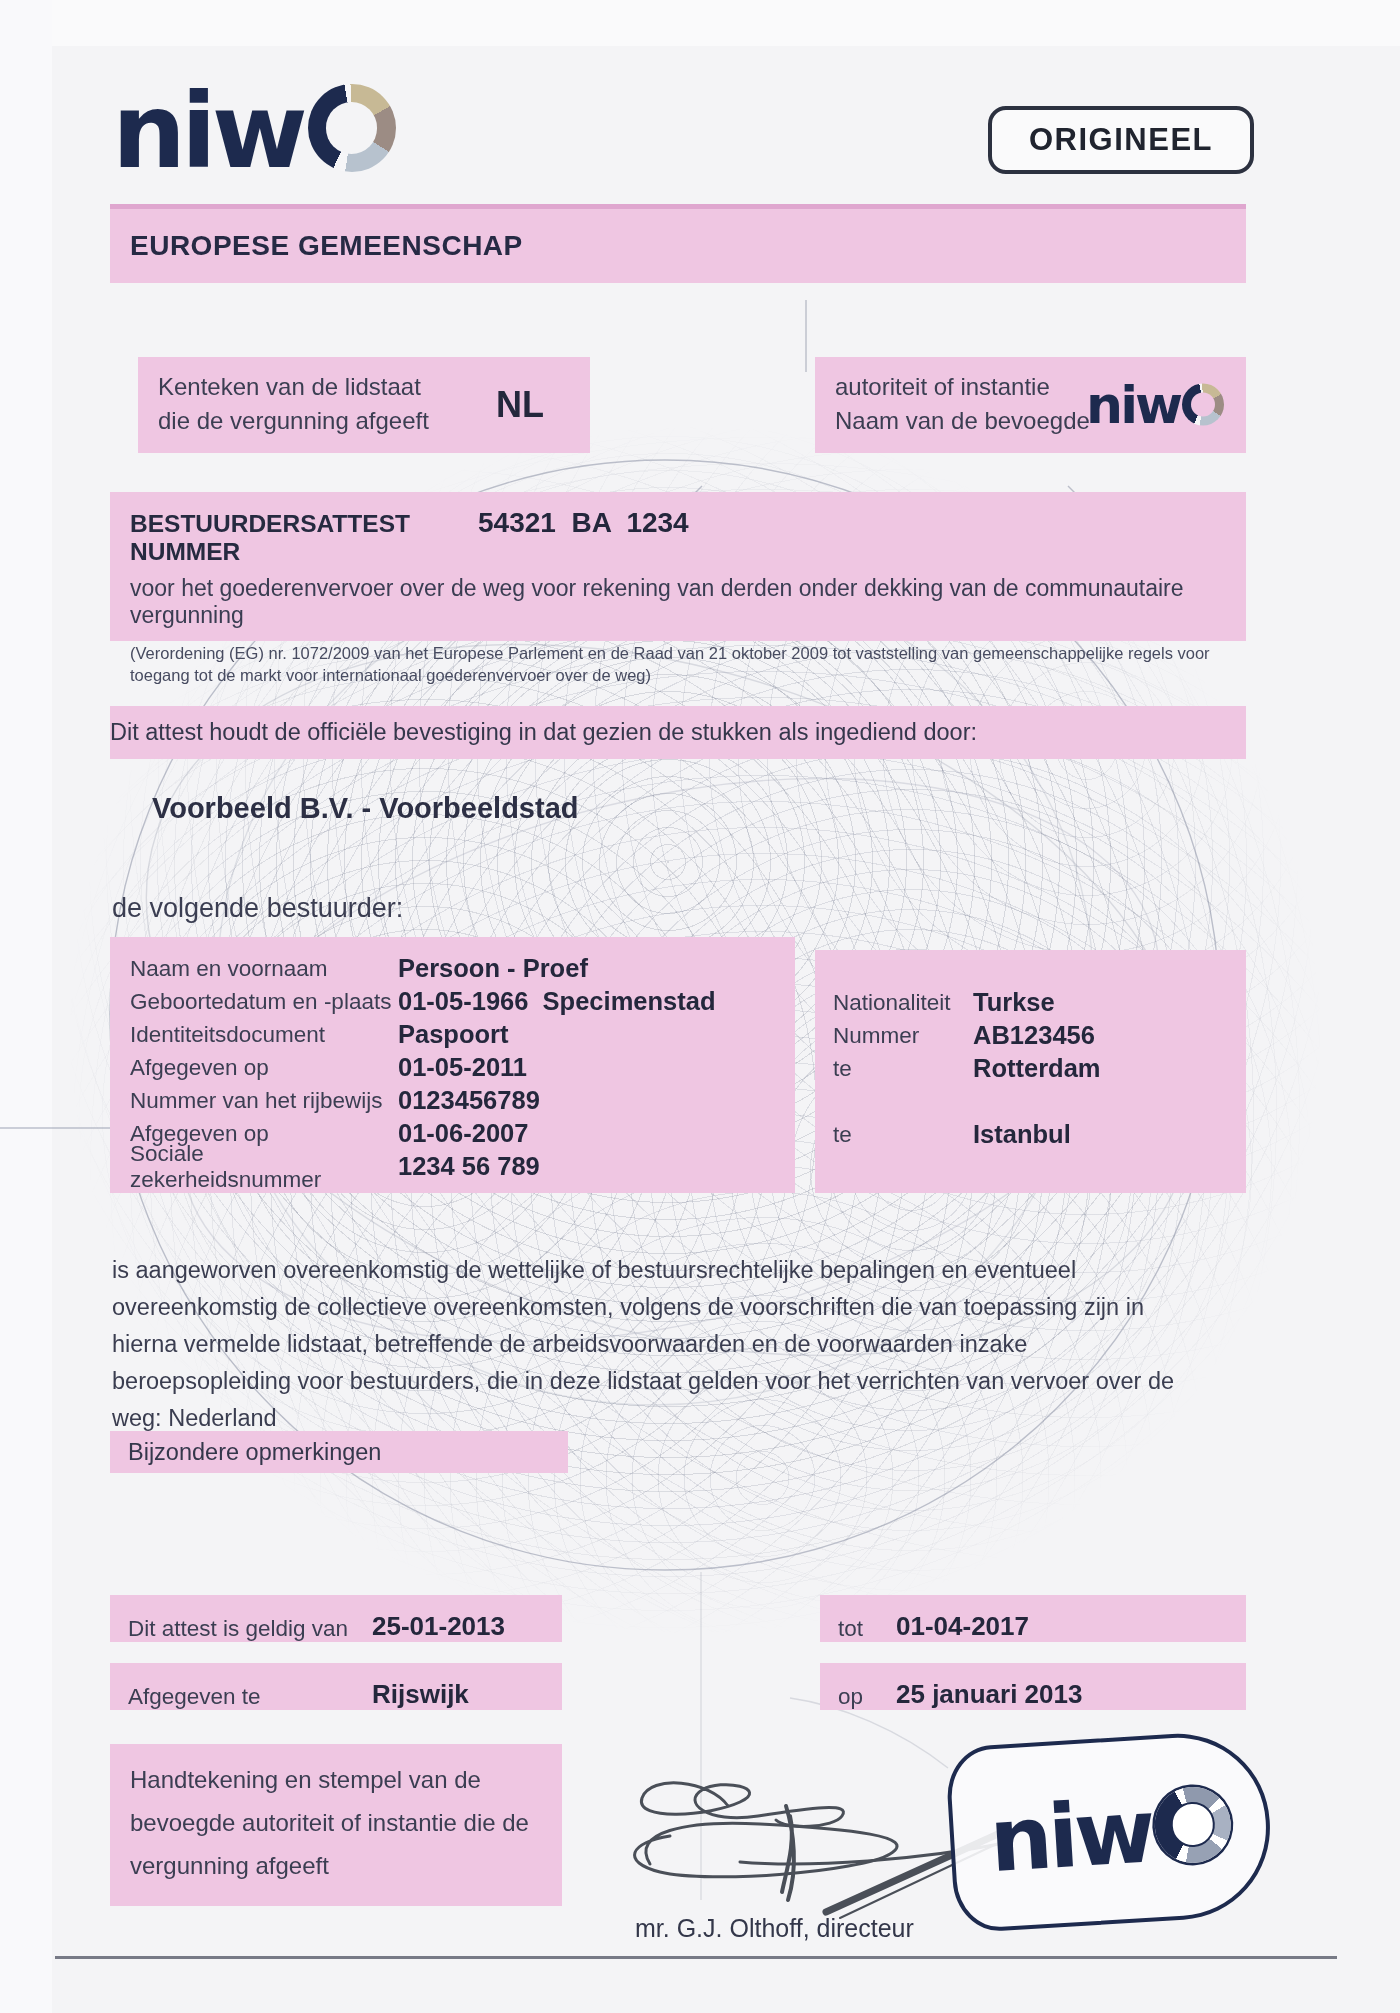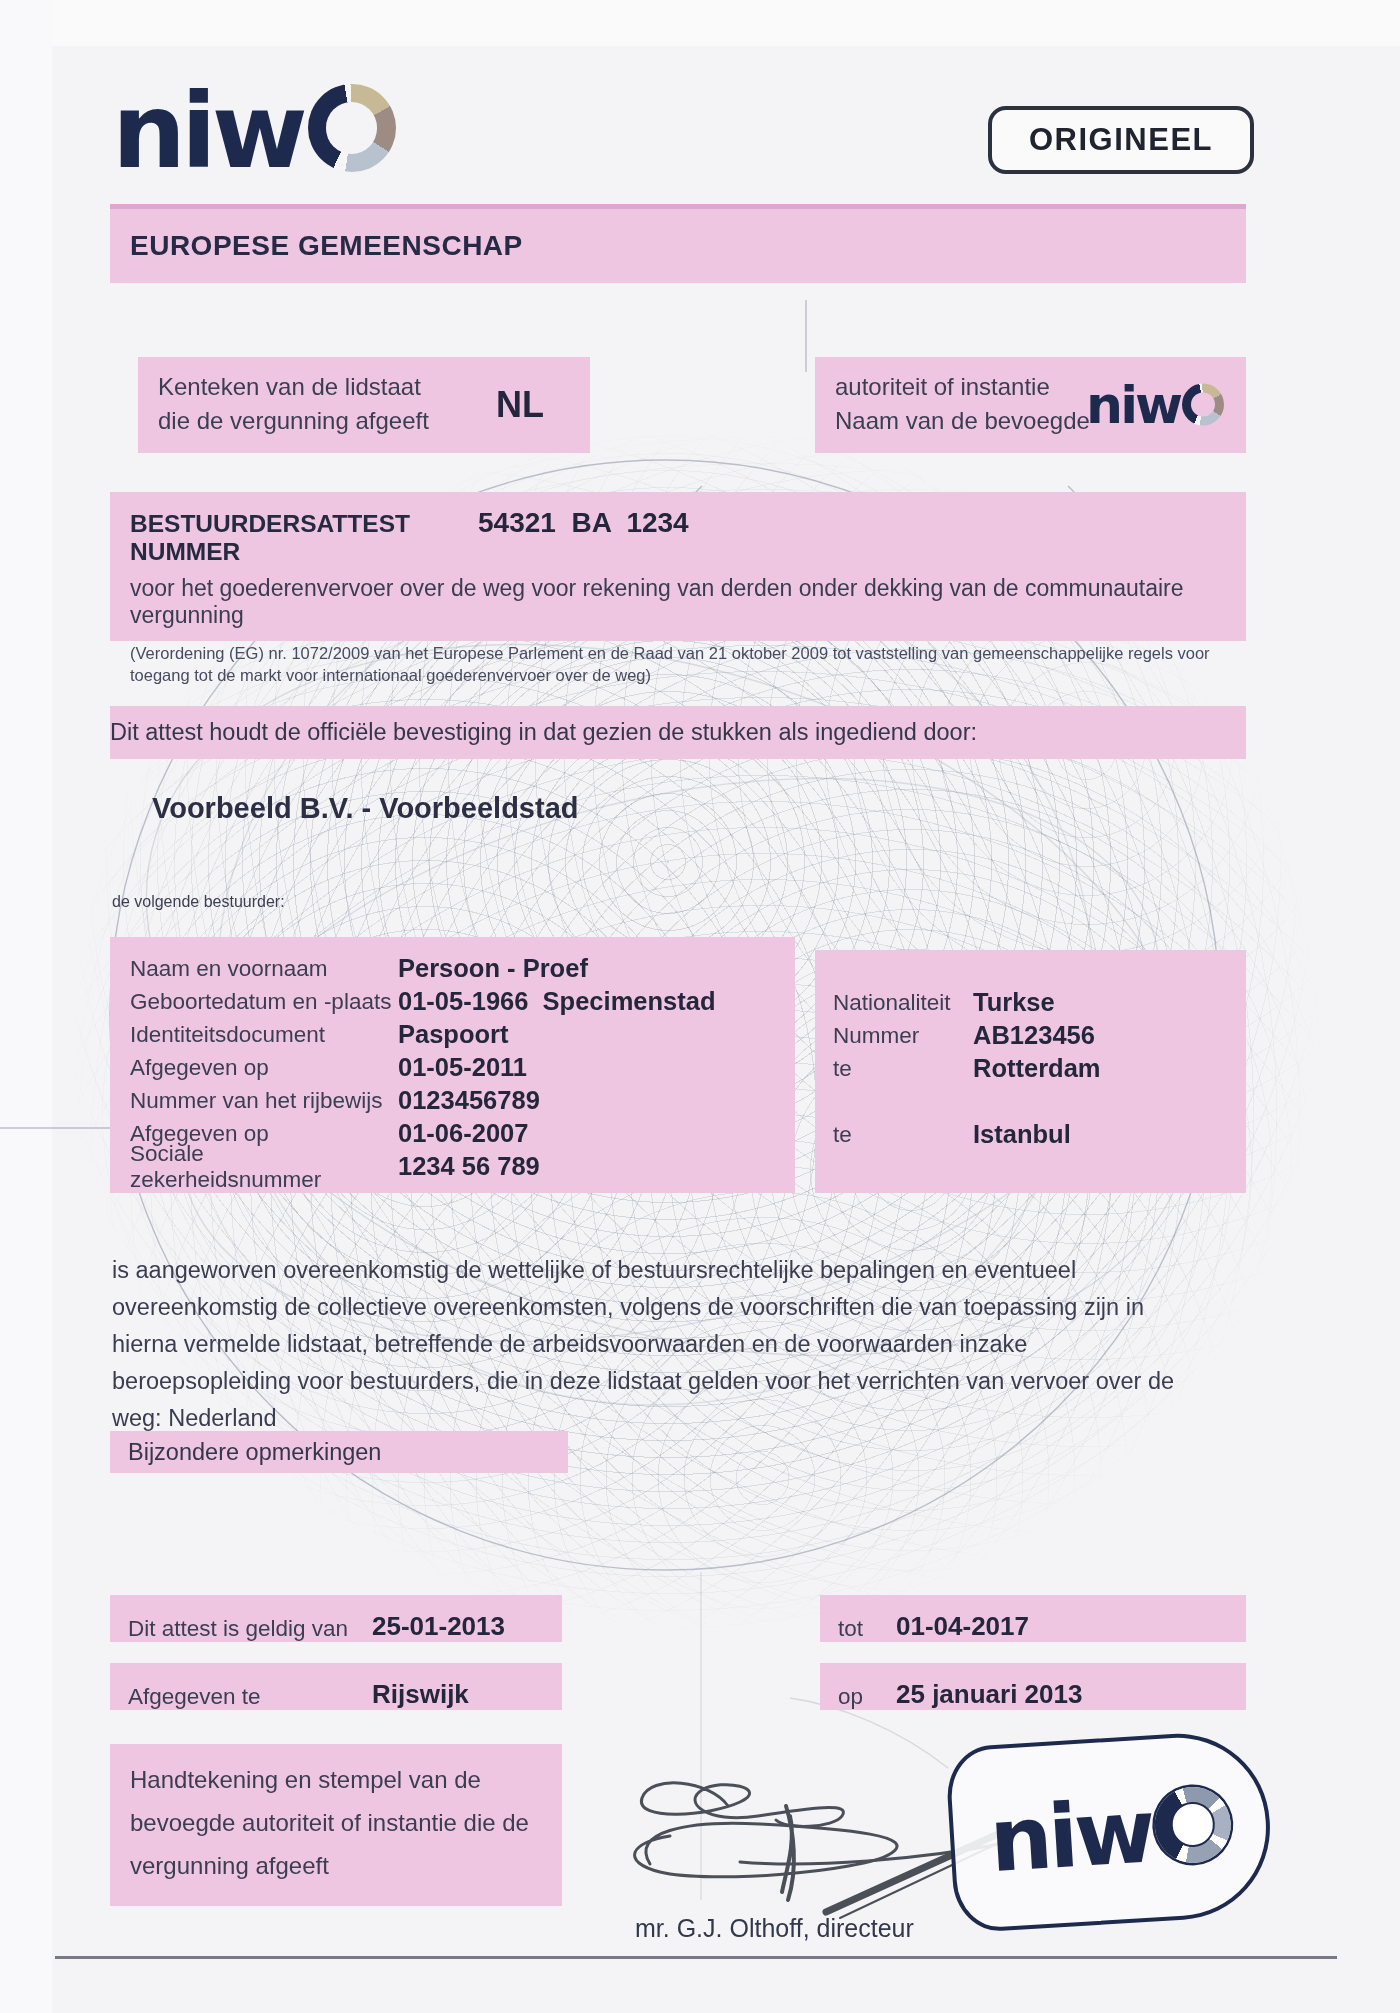--- a/index.html
+++ b/index.html
@@ -71,21 +71,21 @@
   .attest-row1{display:flex;align-items:baseline;}
   .attest-number-label{font-size:24.5px;font-weight:bold;color:#262a40;width:348px;}
   .attest-number-value{font-size:28px;}
   .attest-subtitle{margin-top:9px;font-size:23px;color:#3a3d52;}
   .attest-note{margin-top:13px;font-size:16.5px;line-height:22px;color:#474b60;width:1085px;}
 
   
   .statement-strip{position:absolute;left:110px;top:706px;width:1136px;height:53px;box-sizing:border-box;
     display:flex;align-items:center;font-size:23.5px;color:#34374b;}
   .company-name{position:absolute;left:152px;top:792px;font-size:29px;font-weight:bold;color:#2c2f44;}
-  .driver-intro{position:absolute;left:112px;top:893px;font-size:16px;color:#3b3e52;}
+  .driver-intro{position:absolute;left:112px;top:893px;font-size:27px;color:#3b3e52;}
 
   
   .fields-left{position:absolute;left:110px;top:937px;width:685px;height:256px;box-sizing:border-box;padding:15px 0 0 20px;}
   .fields-right{position:absolute;left:815px;top:950px;width:431px;height:243px;box-sizing:border-box;padding:36px 0 0 18px;}
   .frow{display:flex;align-items:center;height:33px;}
   .frow .flabel{width:268px;font-size:22.5px;color:#3b3e52;flex:none;}
   .fields-right .frow .flabel{width:140px;}
   .frow .fvalue{font-size:25.5px;}
   .frow.gap-above{margin-top:33px;}
 

